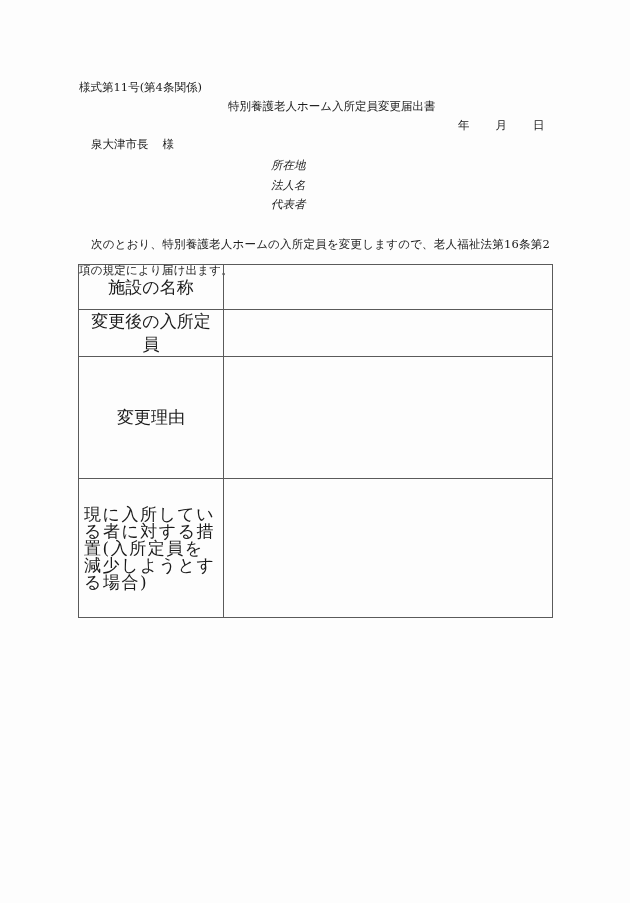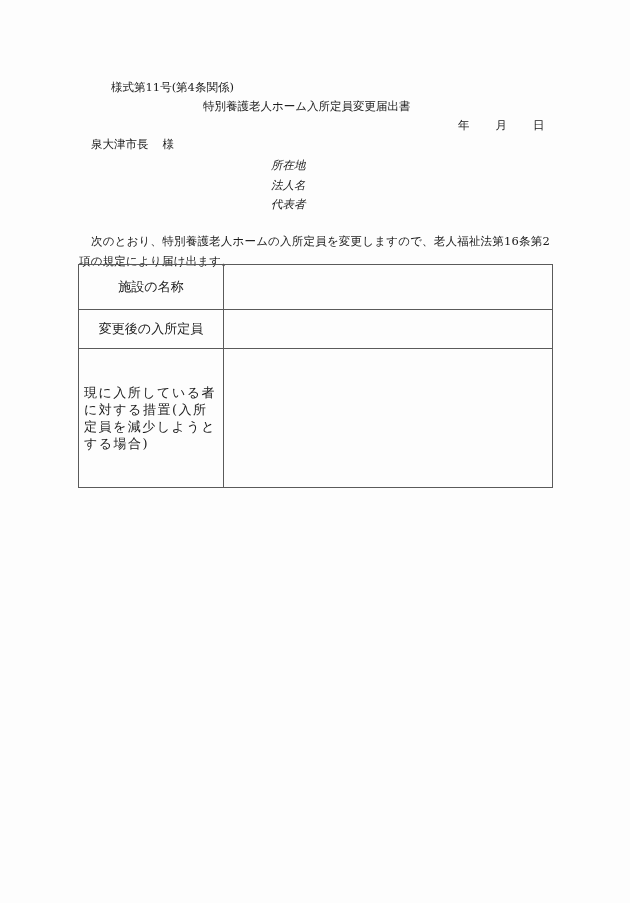--- a/index.html
+++ b/index.html
@@ -5,42 +5,42 @@
     * { box-sizing: border-box; margin: 0; padding: 0; }
     html, body { width: 630px; height: 903px; background: #fdfdfd; }
     body {
       position: relative;
       font-family: "DejaVu Serif", "Liberation Serif", serif;
       color: #1a1a1a;
       font-size: 11.5px;
       overflow: hidden;
     }
     .abs { position: absolute; white-space: nowrap; line-height: 14px; }
-    #form-number { left: 79px; top: 80px; margin-left: 32px; }
-    #doc-title { left: 203px; top: 99px; }
+    #form-number { left: 79px; top: 80px; }
+    #doc-title { left: 228px; top: 99px; }
     #date-top { left: 458px; top: 118px; }
     #date-top span, #date-cell span { display: inline-block; }
     #addressee { left: 91px; top: 137px; }
     #addressee .gap { display: inline-block; width: 14px; }
     #applicant { left: 271px; top: 156px; }
     #applicant div { line-height: 19.5px; height: 19.5px; font-style: italic; }
-    #body-text { left: 79px; top: 231px; width: 480px; white-space: normal; line-height: 20px; letter-spacing: 0.2px; }
+    #body-text { left: 79px; top: 231px; width: 480px; white-space: normal; line-height: 26px; letter-spacing: 0.2px; }
     #body-text .indent { display: inline-block; width: 12px; }
 
     #form-table {
       position: absolute;
       left: 78px; top: 264px;
       width: 475px;
       border-collapse: collapse;
       table-layout: fixed;
     }
     #form-table td {
       border: 1px solid #5a5a5a;
       vertical-align: middle;
-      font-size: 13px;
+      font-size: 17px;
     }
     #form-table td.label { width: 145px; text-align: center; padding: 0 4px; }
     #form-table td.label.left { text-align: left; padding: 0 5px; line-height: 17px; letter-spacing: 1.5px; }
     #form-table td.value { padding: 0 6px; }
     #form-table td.value.center { text-align: center; }
     #date-cell span.sp { width: 26px; }
     #date-top span.sp { width: 26px; }
   </style>
 </head>
 <body>
@@ -68,18 +68,22 @@
 <table id="form-table">
   <tbody>
       <tr style="height:45px">
     <td class="label">施設の名称</td>
     <td class="value"></td>
   </tr>
   <tr style="height:39px">
     <td class="label">変更後の入所定員</td>
     <td class="value"></td>
   </tr>
+  <tr style="height:122px">
+    <td class="label">変更理由</td>
+    <td class="value"></td>
+  </tr>
   <tr style="height:139px">
     <td class="label left">現に入所している者に対する措置(入所定員を減少しようとする場合)</td>
     <td class="value"></td>
   </tr>
 </tbody>
   </table>
 
 </body></html>

